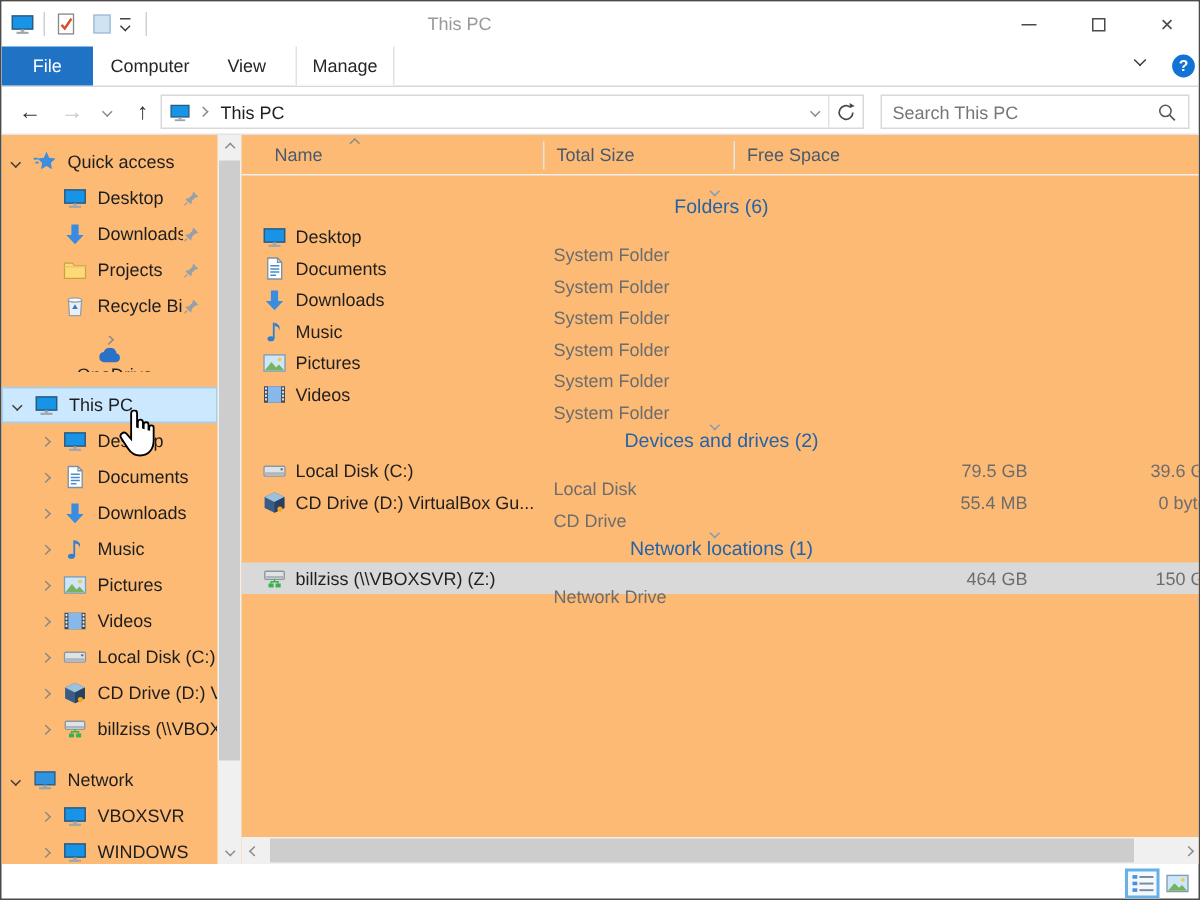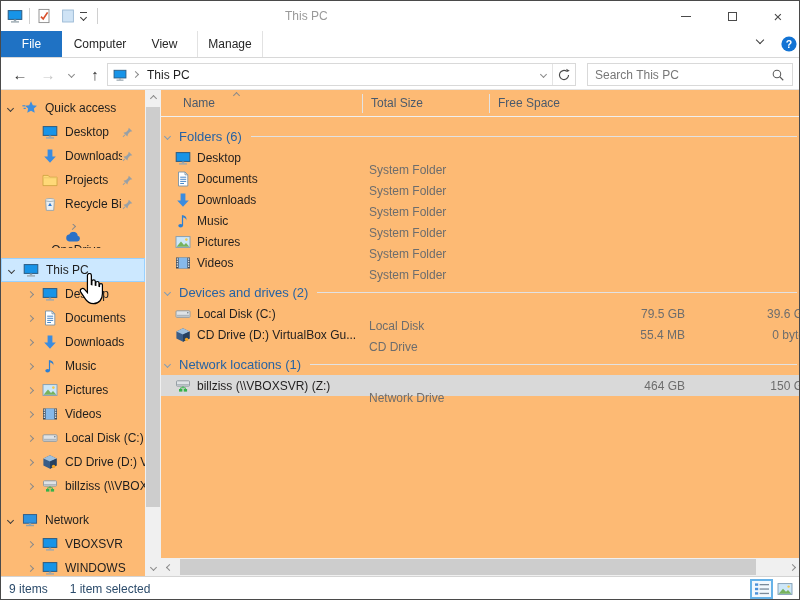--- a/index.html
+++ b/index.html
@@ -83,21 +83,21 @@
   #main{position:absolute;left:160px;top:0;width:640px;height:486px;overflow:hidden;}
   #colheader{position:absolute;left:0;top:0;width:660px;height:27px;display:flex;color:#4a5a6c;border-bottom:1px solid #f0f0f0;}
   .hcell{flex:none;display:flex;align-items:center;padding-left:22px;position:relative;}
   #h-name{width:202px;}
   #h-type{width:201px;padding-left:8px;}
   #h-total{width:127px;padding-left:8px;}
   #h-free{width:130px;padding-left:8px;}
   .hsep{position:absolute;top:4px;width:1px;height:19px;background:#e3e3e3;}
   #sort-up{position:absolute;left:73px;top:3px;}
   #files{position:absolute;left:0;top:27px;width:660px;}
-  .grouphdr{display:flex;align-items:center;height:22px;margin-top:8px;padding-left:4px;color:#2763a4;font-size:13px;width:636px;}
+  .grouphdr{display:flex;align-items:center;height:22px;margin-top:8px;padding-left:4px;color:#2763a4;font-size:13px;width:636px;flex-direction:column;}
   .grouphdr .chevbox{width:14px;display:flex;align-items:center;flex:none;}
   .grouphdr .line{flex:1;border-top:1px solid #e2e2e2;margin-left:9px;}
   .frow{display:flex;align-items:center;height:21px;width:660px;padding-left:14px;color:#6d6d6d;}
   .frow .ic16{flex:none;margin-right:6px;}
   .c-name{width:166px;flex:none;color:#211f1f;white-space:nowrap;overflow:hidden;}
   .c-type{width:201px;flex:none;padding-left:6px;white-space:nowrap;margin-top:24px;}
   .c-total{width:127px;flex:none;text-align:right;padding-right:6px;white-space:nowrap;}
   .c-free{width:130px;flex:none;text-align:right;padding-right:10px;white-space:nowrap;}
   .frow.selectedrow{background:#d9d9d9;}
 
@@ -661,24 +661,20 @@
       <div class="hscr-arrow" style="left:0">
           <span class="chev small" style="transform:rotate(135deg)"></span>
         </div>
       <div id="hthumb"></div>
       <div class="hscr-arrow" style="right:0">
           <span class="chev right small"></span>
         </div>
     </div>
   </div>
 
-  <div class="abs" id="statusbar">
-    <span id="status-count">9 items</span>
-    <span id="status-sel">1 item selected</span>
-  </div>
   <div class="abs" id="viewbtns">
     <div class="viewbtn active">
         <svg width="16" height="14">
           <use href="#s-details-view"></use>
         </svg>
       </div>
     <div class="viewbtn">
         <svg width="16" height="14">
           <use href="#s-thumb-view"></use>
         </svg>

